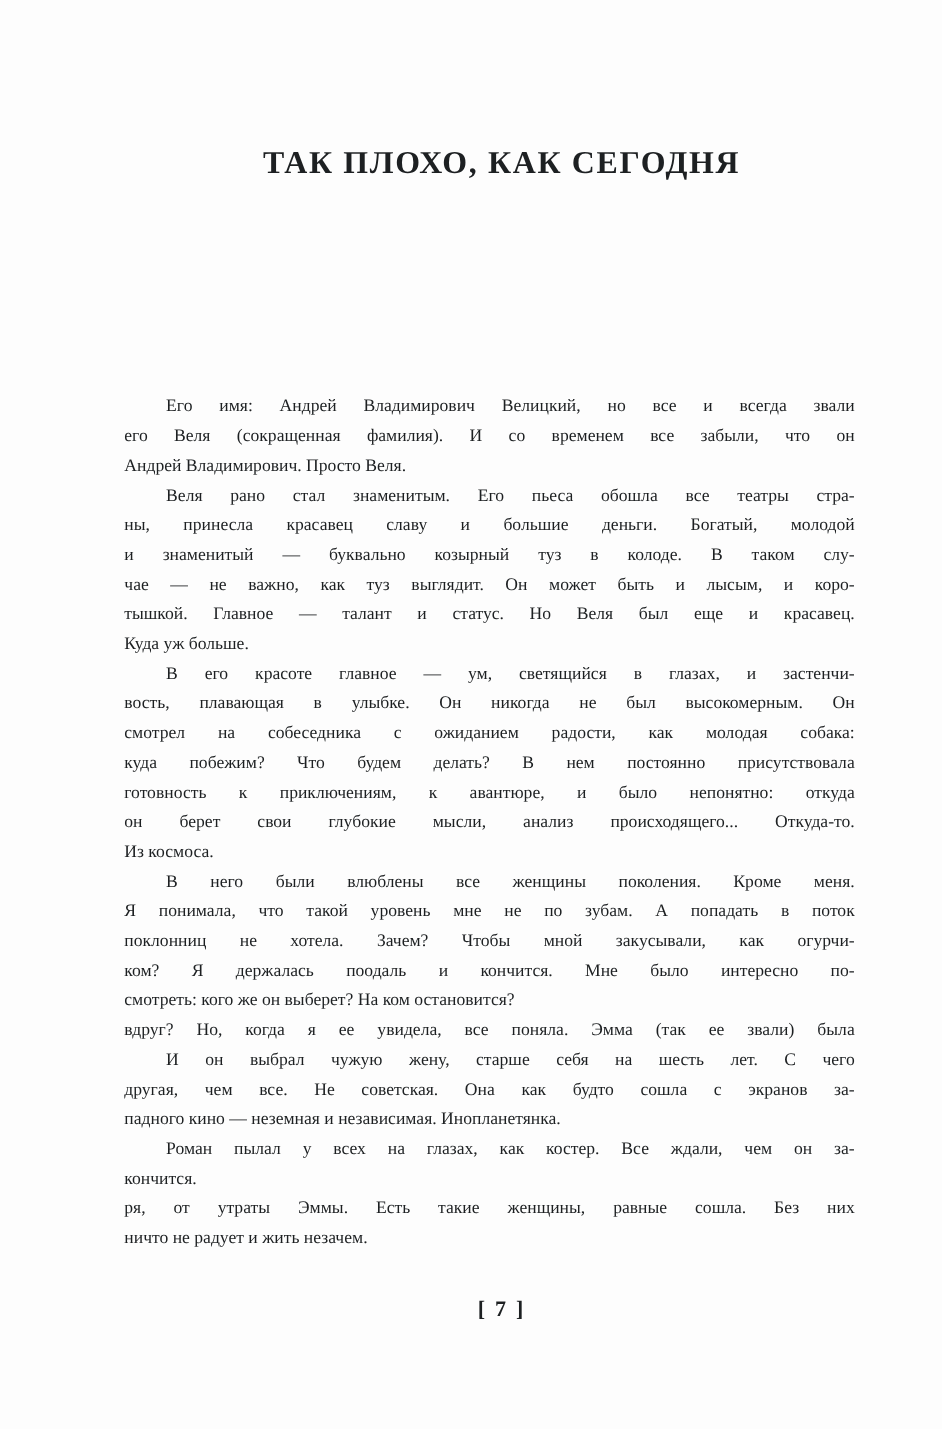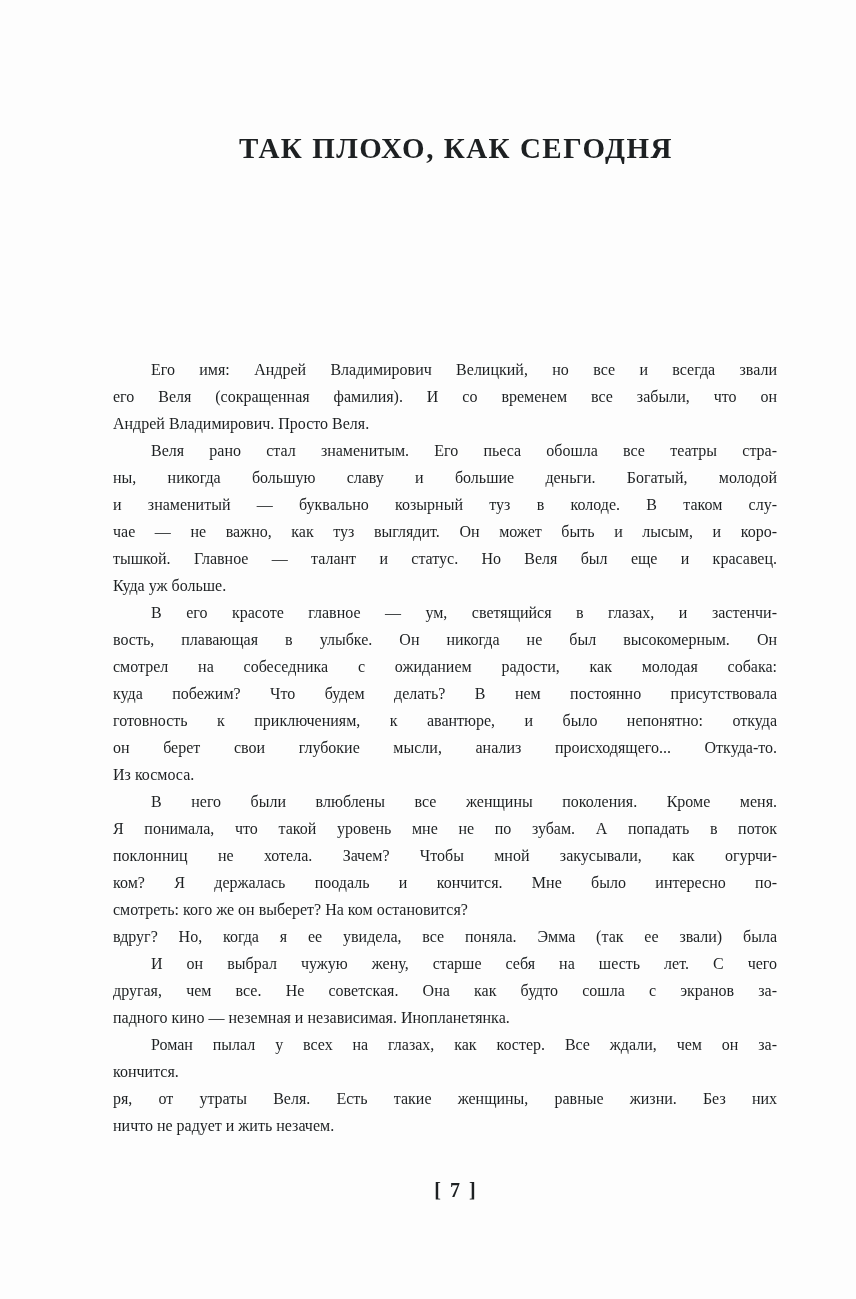--- a/index.html
+++ b/index.html
@@ -70,21 +70,21 @@
   <h1 class="title">ТАК ПЛОХО, КАК СЕГОДНЯ</h1>
 
   <div class="body-text">
       <div class="paragraph">
         <div class="line first">Его имя: Андрей Владимирович Велицкий, но все и всегда звали</div>
         <div class="line">его Веля (сокращенная фамилия). И со временем все забыли, что он</div>
         <div class="line last">Андрей Владимирович. Просто Веля.</div>
       </div>
       <div class="paragraph">
         <div class="line first">Веля рано стал знаменитым. Его пьеса обошла все театры стра-</div>
-        <div class="line">ны, никогда большую славу и большие деньги. Богатый, молодой</div>
+        <div class="line">ны, принесла красавец славу и большие деньги. Богатый, молодой</div>
         <div class="line">и знаменитый — буквально козырный туз в колоде. В таком слу-</div>
         <div class="line">чае — не важно, как туз выглядит. Он может быть и лысым, и коро-</div>
         <div class="line">тышкой. Главное — талант и статус. Но Веля был еще и красавец.</div>
         <div class="line last">Куда уж больше.</div>
       </div>
       <div class="paragraph">
         <div class="line first">В его красоте главное — ум, светящийся в глазах, и застенчи-</div>
         <div class="line">вость, плавающая в улыбке. Он никогда не был высокомерным. Он</div>
         <div class="line">смотрел на собеседника с ожиданием радости, как молодая собака:</div>
         <div class="line">куда побежим? Что будем делать? В нем постоянно присутствовала</div>
@@ -103,19 +103,19 @@
         <div class="line">вдруг? Но, когда я ее увидела, все поняла. Эмма (так ее звали) была</div>
         <div class="line first">И он выбрал чужую жену, старше себя на шесть лет. С чего</div>
         <div class="line">другая, чем все. Не советская. Она как будто сошла с экранов за-</div>
         <div class="line last">падного кино — неземная и независимая. Инопланетянка.</div>
       </div>
       <div class="paragraph">
         <div class="line first">Роман пылал у всех на глазах, как костер. Все ждали, чем он за-</div>
         <div class="line last">кончится.</div>
       </div>
       <div class="paragraph">
-        <div class="line">ря, от утраты Веля. Есть такие женщины, равные жизни. Без них</div>
+        <div class="line">ря, от утраты Эммы. Есть такие женщины, равные сошла. Без них</div>
         <div class="line last">ничто не радует и жить незачем.</div>
       </div>
     </div>
 
   <div class="page-number">[ 7 ]</div>
 </div>
 
 </body></html>

